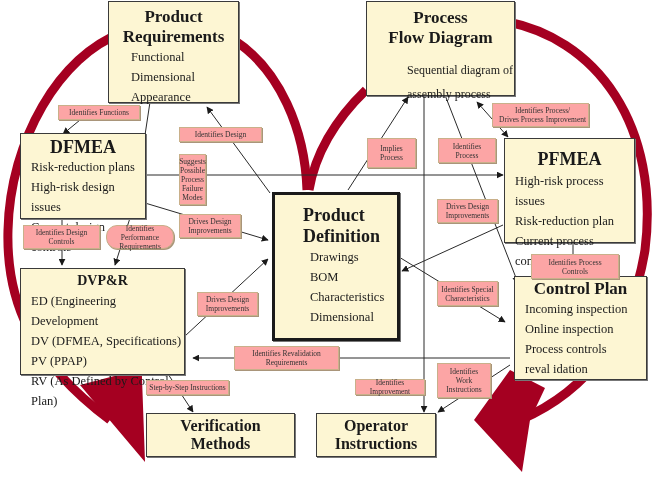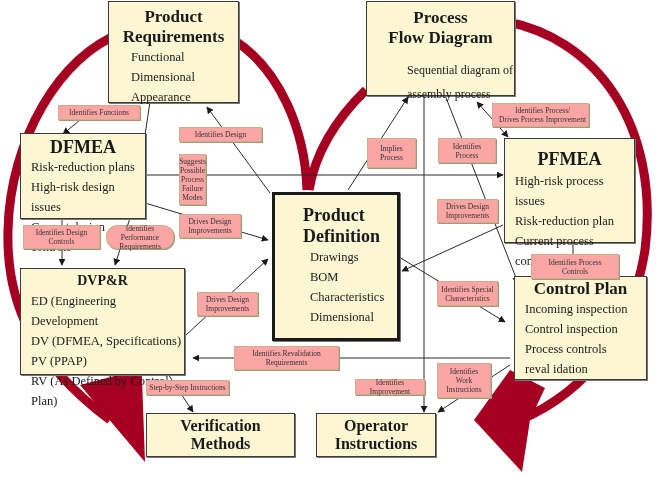--- a/index.html
+++ b/index.html
@@ -109,21 +109,21 @@
       <div class="item">DV (DFMEA, Specifications)</div>
       <div class="item">PV (PPAP)</div>
       <div class="item">RV (As Defined by Control Plan)</div>
     </div>
   </div>
 
   <div class="box" style="left:514px;top:276px;width:133px;height:104px;padding:2px 0 0 0;">
     <div class="title" style="font-size:17px;">Control Plan</div>
     <div style="padding-left:10px;">
       <div class="item">Incoming inspection</div>
-      <div class="item">Control inspection</div>
+      <div class="item">Online inspection</div>
       <div class="item">Process controls</div>
       <div class="item">reval idation</div>
     </div>
   </div>
 
   <div class="box" style="left:146px;top:413px;width:149px;height:44px;padding:3px 0 0 0;">
     <div class="title" style="white-space:pre-line;font-size:16px;line-height:18px;">Verification
 Methods</div>
   </div>
 

